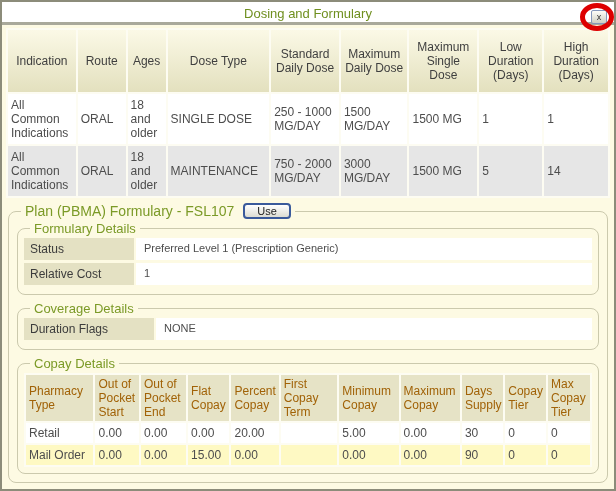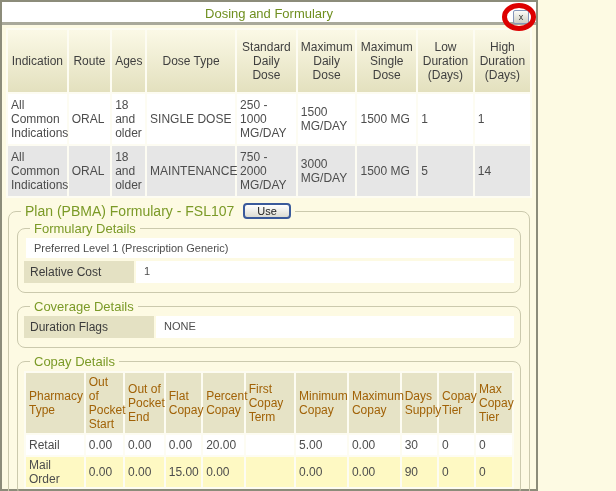--- a/index.html
+++ b/index.html
@@ -4,21 +4,21 @@
 <style>
   * { box-sizing: border-box; margin: 0; padding: 0; }
   html, body { width: 616px; height: 491px; }
   body {
     font-family: "Liberation Sans", "DejaVu Sans", sans-serif;
     background: #fdfae3;
     overflow: hidden;
   }
   .frame {
     position: relative;
-    width: 538px;
+    width: 616px;
     height: 491px;
     border: 2px solid #8c8c7a;
     background: #fdfae3;
   }
   
   .titlebar {
     height: 23px;
     background: #ffffff;
     border-bottom: 3px solid #a9a99b;
     text-align: center;
@@ -217,20 +217,21 @@
 
     <fieldset class="plan-fieldset">
       <legend>
         <span>Plan (PBMA) Formulary - FSL107</span>
         <button class="use-button">Use</button>
       </legend>
 
       <fieldset>
         <legend>Formulary Details</legend>
         <div class="detail-row">
+          <div class="detail-label">Status</div>
           <div class="detail-value">Preferred Level 1 (Prescription Generic)</div>
         </div>
         <div class="detail-row">
           <div class="detail-label">Relative Cost</div>
           <div class="detail-value">1</div>
         </div>
       </fieldset>
 
       <fieldset class="coverage">
         <legend>Coverage Details</legend>

